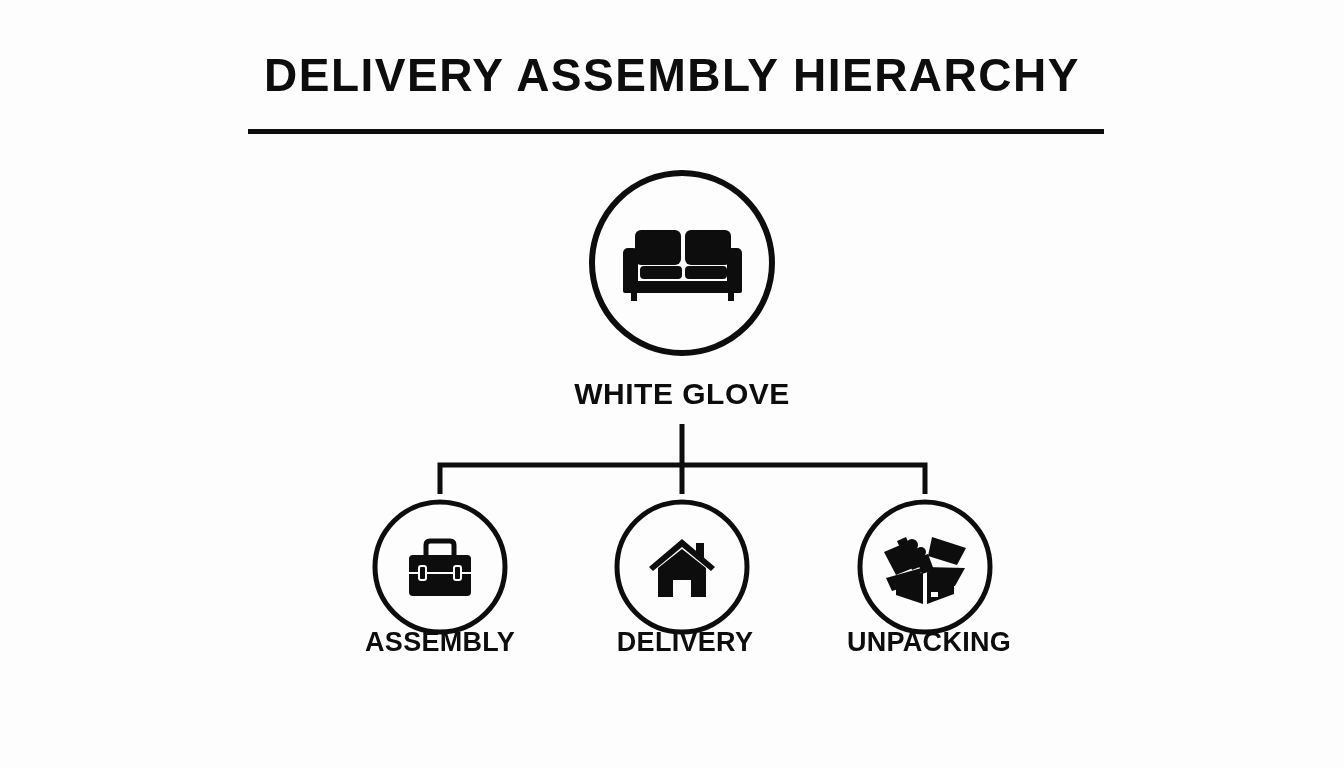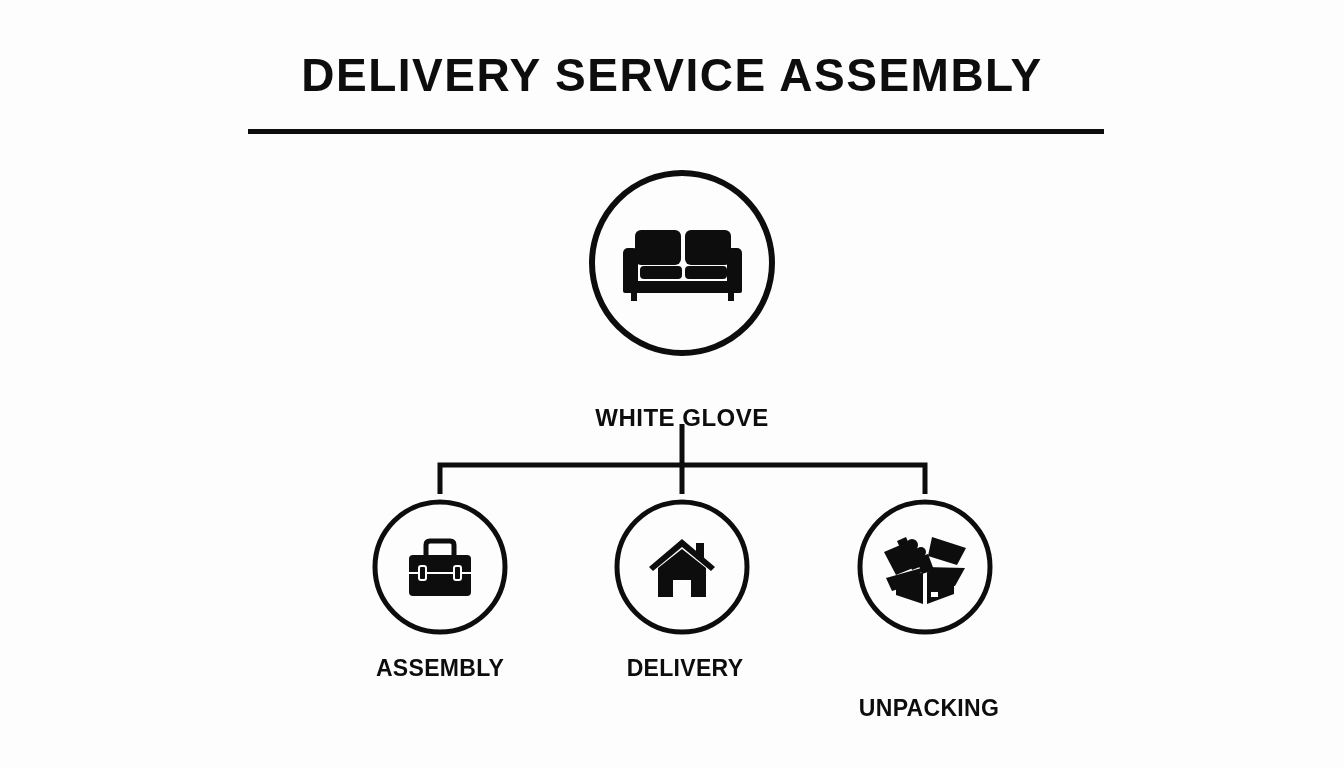--- a/index.html
+++ b/index.html
@@ -42,36 +42,35 @@
     }
     .node-label {
       position: absolute;
       font-weight: bold;
       text-align: center;
       white-space: nowrap;
       transform: translateX(-50%);
     }
     .root-label {
       top: 378px;
-      font-size: 24px;
+      font-size: 30px;
       letter-spacing: 0.5px;
       line-height: 32px;
-      margin-top: 24px;
     }
     .child-label {
-      top: 654px;
-      font-size: 23px;
+      top: 628px;
+      font-size: 27px;
       letter-spacing: 0.3px;
       line-height: 28px;
     }
   </style>
 </head>
 <body>
 
-<h1 class="title">DELIVERY SERVICE ASSEMBLY</h1>
+<h1 class="title">DELIVERY ASSEMBLY HIERARCHY</h1>
 <div class="rule"></div>
 
 <svg class="diagram" width="1344" height="768" viewBox="0 0 1344 768">
 
   <g stroke="#0d0d0d" stroke-width="5" fill="none" stroke-linecap="butt">
     <line x1="682" y1="424" x2="682" y2="494"></line>
     <polyline points="440,494 440,465 925,465 925,494" stroke-linejoin="miter"></polyline>
   </g>
 
   <g>
@@ -140,13 +139,13 @@
       <path d="M927 572 L954 580 L954 594 L927 604 Z"></path>
 
       <rect x="931" y="592" width="7" height="5" fill="#fdfdfd"></rect>
     </g>
   </g>
 </svg>
 
 <div class="node-label root-label" style="left:682px;">WHITE GLOVE</div>
 <div class="node-label child-label" style="left:440px;">ASSEMBLY</div>
 <div class="node-label child-label" style="left:685px;">DELIVERY</div>
-<div class="node-label child-label" style="left:929px;margin-top:40px;">UNPACKING</div>
+<div class="node-label child-label" style="left:929px;">UNPACKING</div>
 
 </body></html>

